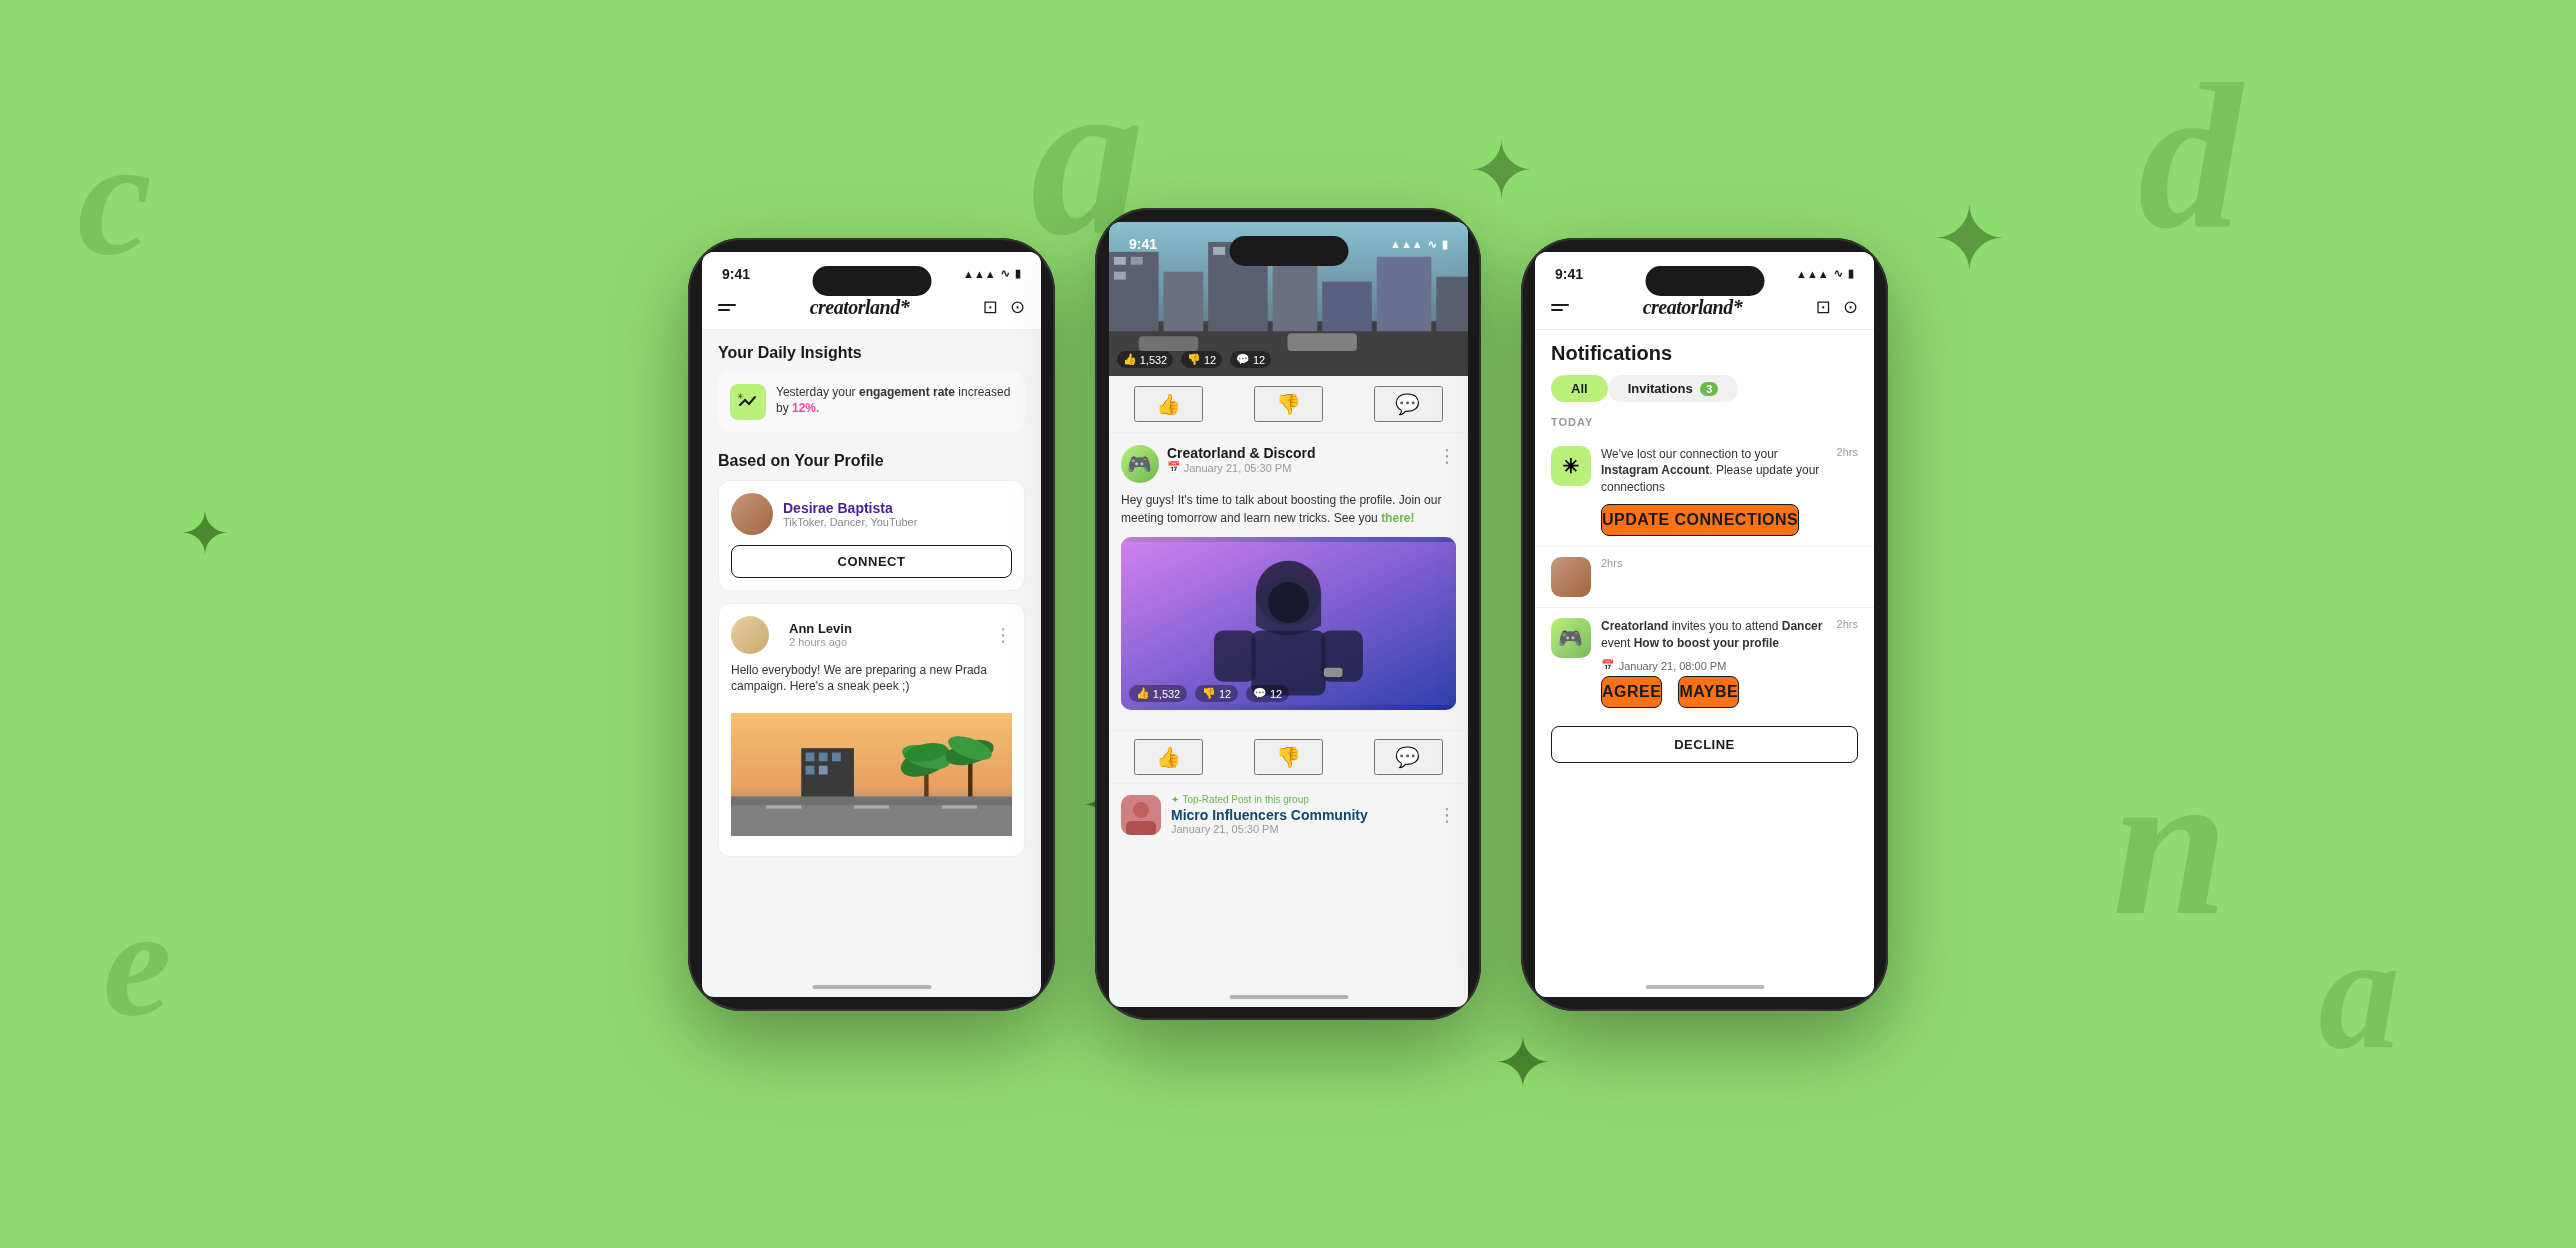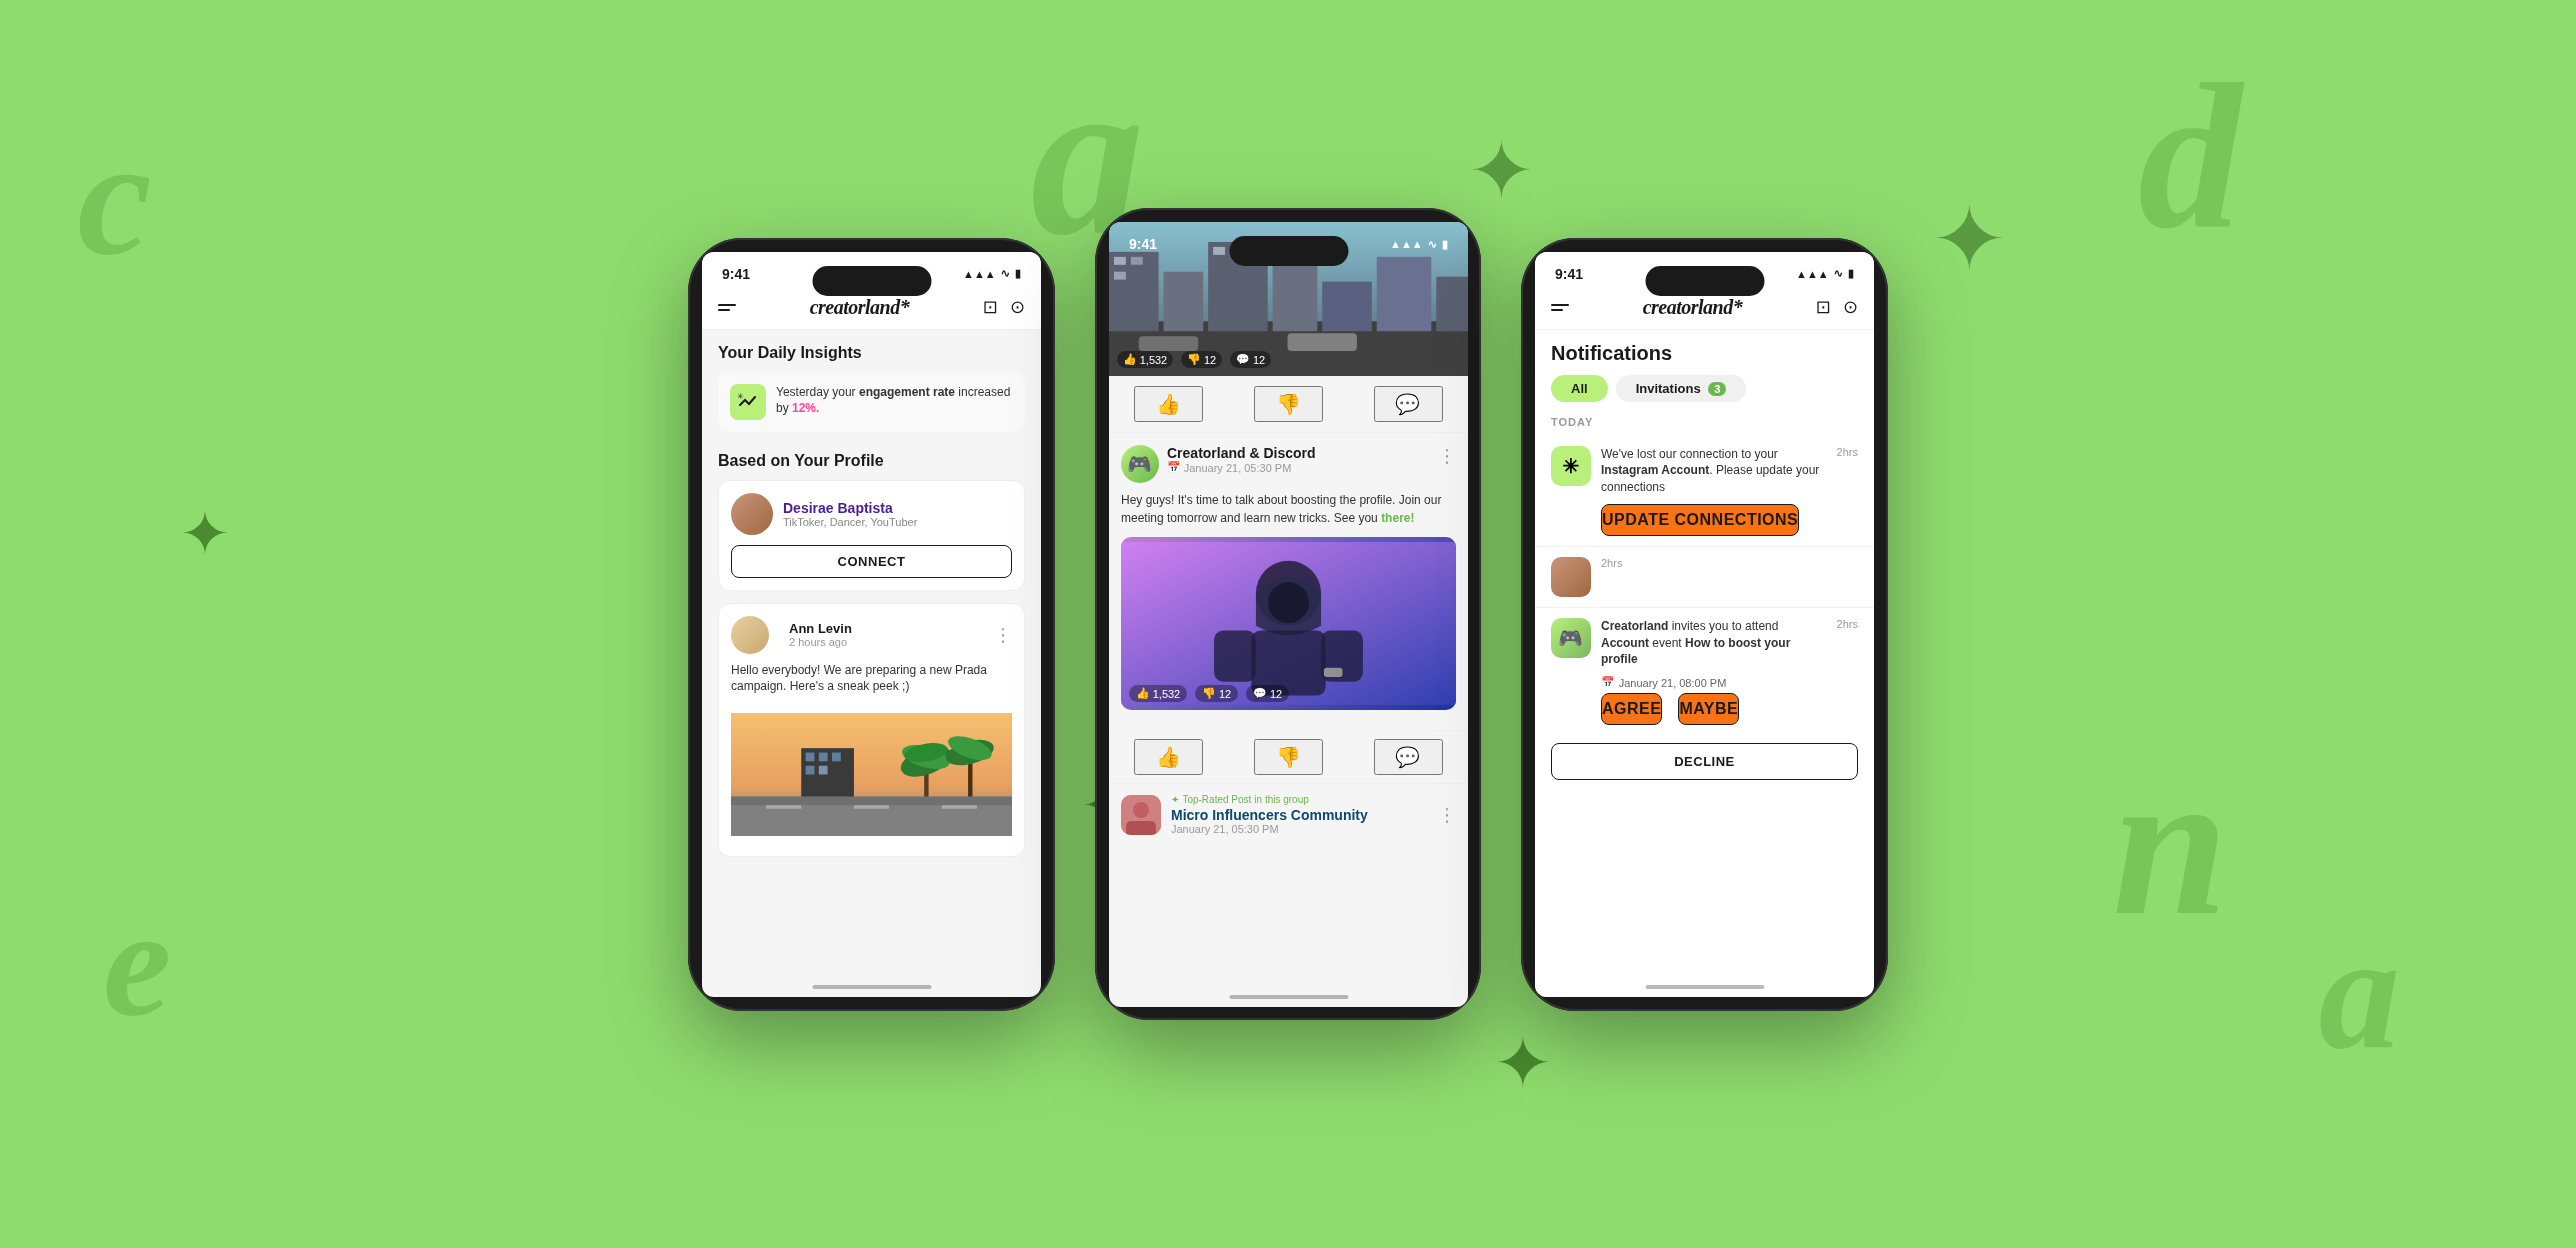--- a/index.html
+++ b/index.html
@@ -370,21 +370,21 @@
 
     .notif-title {
       font-size: 20px;
       font-weight: 700;
       color: #1a1a1a;
       padding: 12px 16px 10px;
     }
 
     .notif-tabs {
       display: flex;
-      gap: 8px;
+      gap: 0;
       padding: 0 16px 12px;
       align-items: flex-end;
     }
     .notif-tab {
       padding: 6px 20px;
       border-radius: 20px;
       font-size: 13px;
       font-weight: 600;
       cursor: pointer;
     }
@@ -877,21 +877,21 @@
           <div class="notif-avatar-img" style="width:40px;height:40px;border-radius:10px;background:linear-gradient(135deg,#c9967a,#a06640);flex-shrink:0;"></div>
           <span class="notif-time">2hrs</span>
         </div>
 
         <div class="notif-item" style="border-bottom:none;">
           <div class="notif-avatar-discord">
             <span style="font-size:20px;">🎮</span>
           </div>
           <div class="notif-content">
             <div class="notif-text">
-              <strong>Creatorland</strong><span> invites you to attend </span><strong>Account</strong><span> event </span><strong>How to boost your profile</strong>
+              <strong>Creatorland</strong><span> invites you to attend </span><strong>Dancer</strong><span> event </span><strong>How to boost your profile</strong>
             </div>
             <div class="notif-date-line">
               <span>📅</span>
               <span>January 21, 08:00 PM</span>
             </div>
             <div class="notif-action-row">
               <button class="notif-action-btn">AGREE</button>
               <button class="notif-action-btn">MAYBE</button>
             </div>
           </div>

